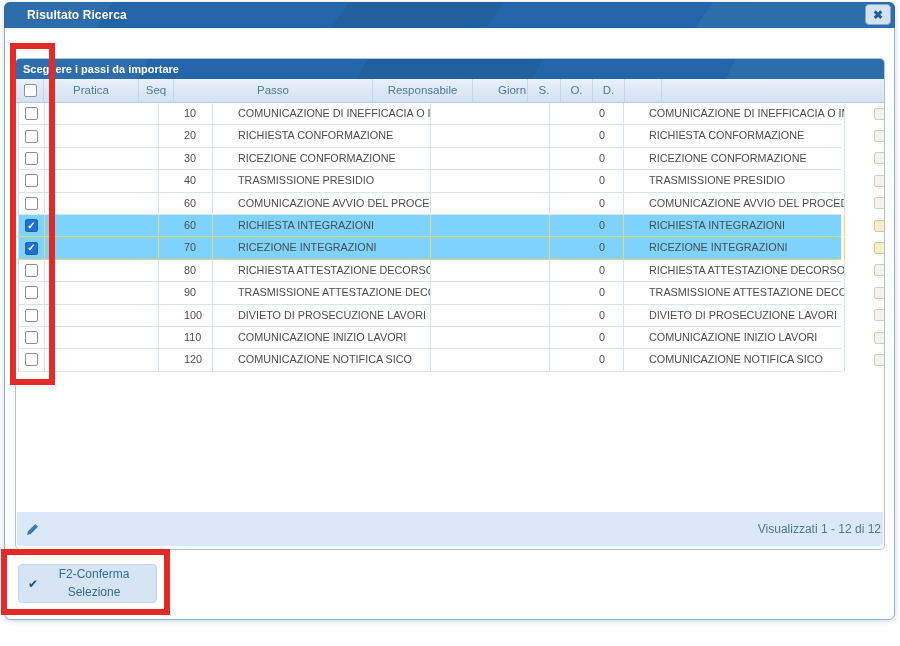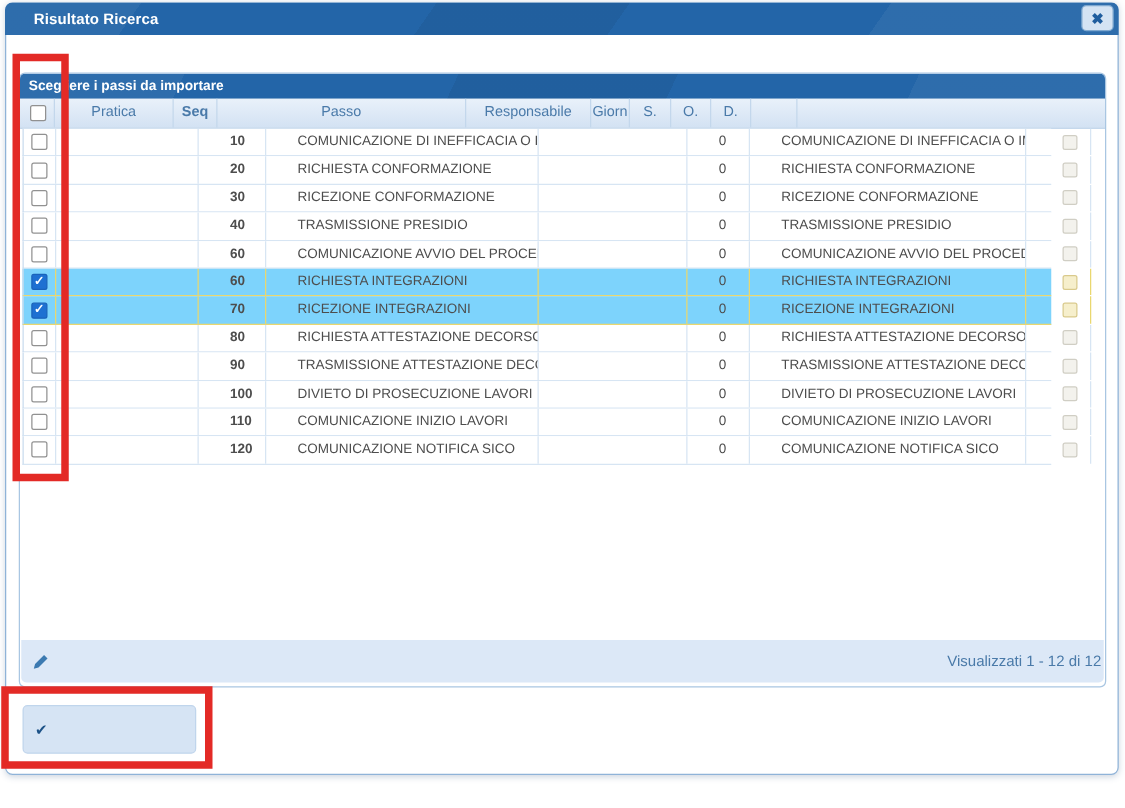--- a/index.html
+++ b/index.html
@@ -32,24 +32,24 @@
         background:linear-gradient(#e9f1fa,#d3e2f3);
         border-bottom:1px solid #b3cbe6;box-sizing:border-box;
         display:flex;padding-left:2px;}
   .hcell{height:23px;line-height:23px;text-align:center;color:#4a7aa9;font-size:11.5px;
          border-right:1px solid #c3d7ec;box-sizing:border-box;overflow:hidden;
          white-space:nowrap;flex-shrink:0;display:flex;align-items:center;justify-content:center;}
   .hcell.nob{border-right:none;flex-shrink:1;}
 
   .c-cb{width:26px;}
   .c-pratica{width:95px;}
-  .c-seq{width:35px;font-weight:bold;}
+  .c-seq{width:35px;}
   .c-passo{width:199px;}
   .c-responsabile{width:100px;}
-  .c-giorn{width:31px;}
+  .c-giorn{width:31px;margin-left:24px;}
   .c-tipo{width:202px;}
   .c-s{width:33px;}
   .c-o{width:32px;}
   .c-d{width:32px;}
   .c-extra{width:37px;}
 
   .tbody{position:absolute;left:2px;top:44px;width:823px;}
   .trow{display:flex;height:22.4px;border-left:1px solid #c9dbee;
         border-bottom:1px solid #d7e5f3;box-sizing:border-box;background:#fff;gap:19px;}
   .trow .cell{border-right:1px solid #d7e5f3;box-sizing:border-box;flex-shrink:0;
@@ -376,18 +376,19 @@
         <svg width="13" height="13" viewBox="0 0 16 16">
           <path d="M11.4 1.2 L14.8 4.6 L5.9 13.5 L1.3 14.7 L2.5 10.1 Z" fill="#3c7ab1"></path>
         </svg>
       </span>
       <span class="footer-status">Visualizzati 1 - 12 di 12</span>
     </div>
   </div>
 
   <div class="confirm-btn">
     <span class="confirm-check">✔</span>
+    <span class="confirm-label">F2-Conferma Selezione</span>
   </div>
 
 </div>
 
 <div class="ann ann-col"></div>
 <div class="ann ann-btn"></div>
 
 </body></html>

